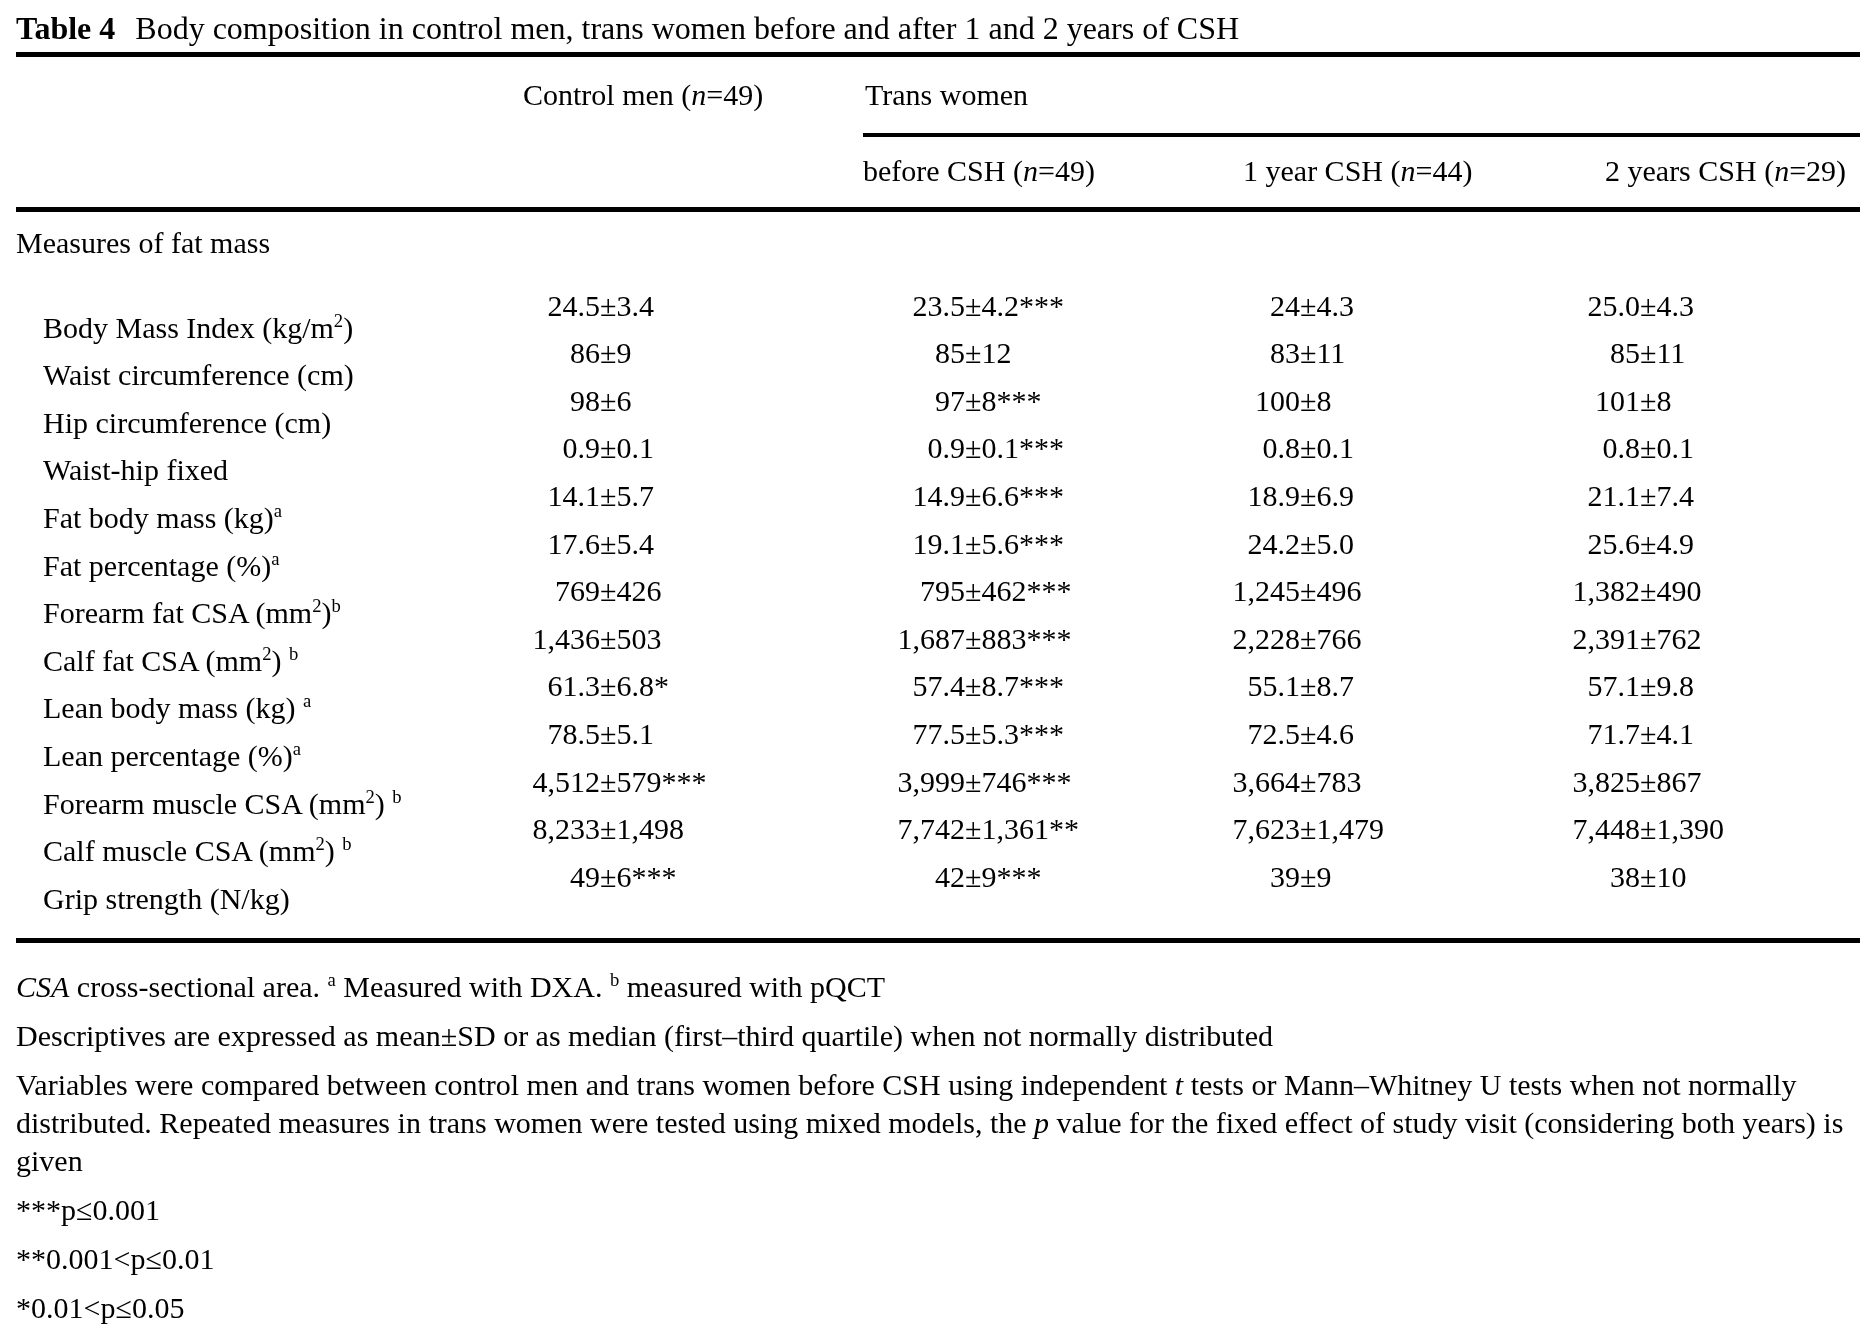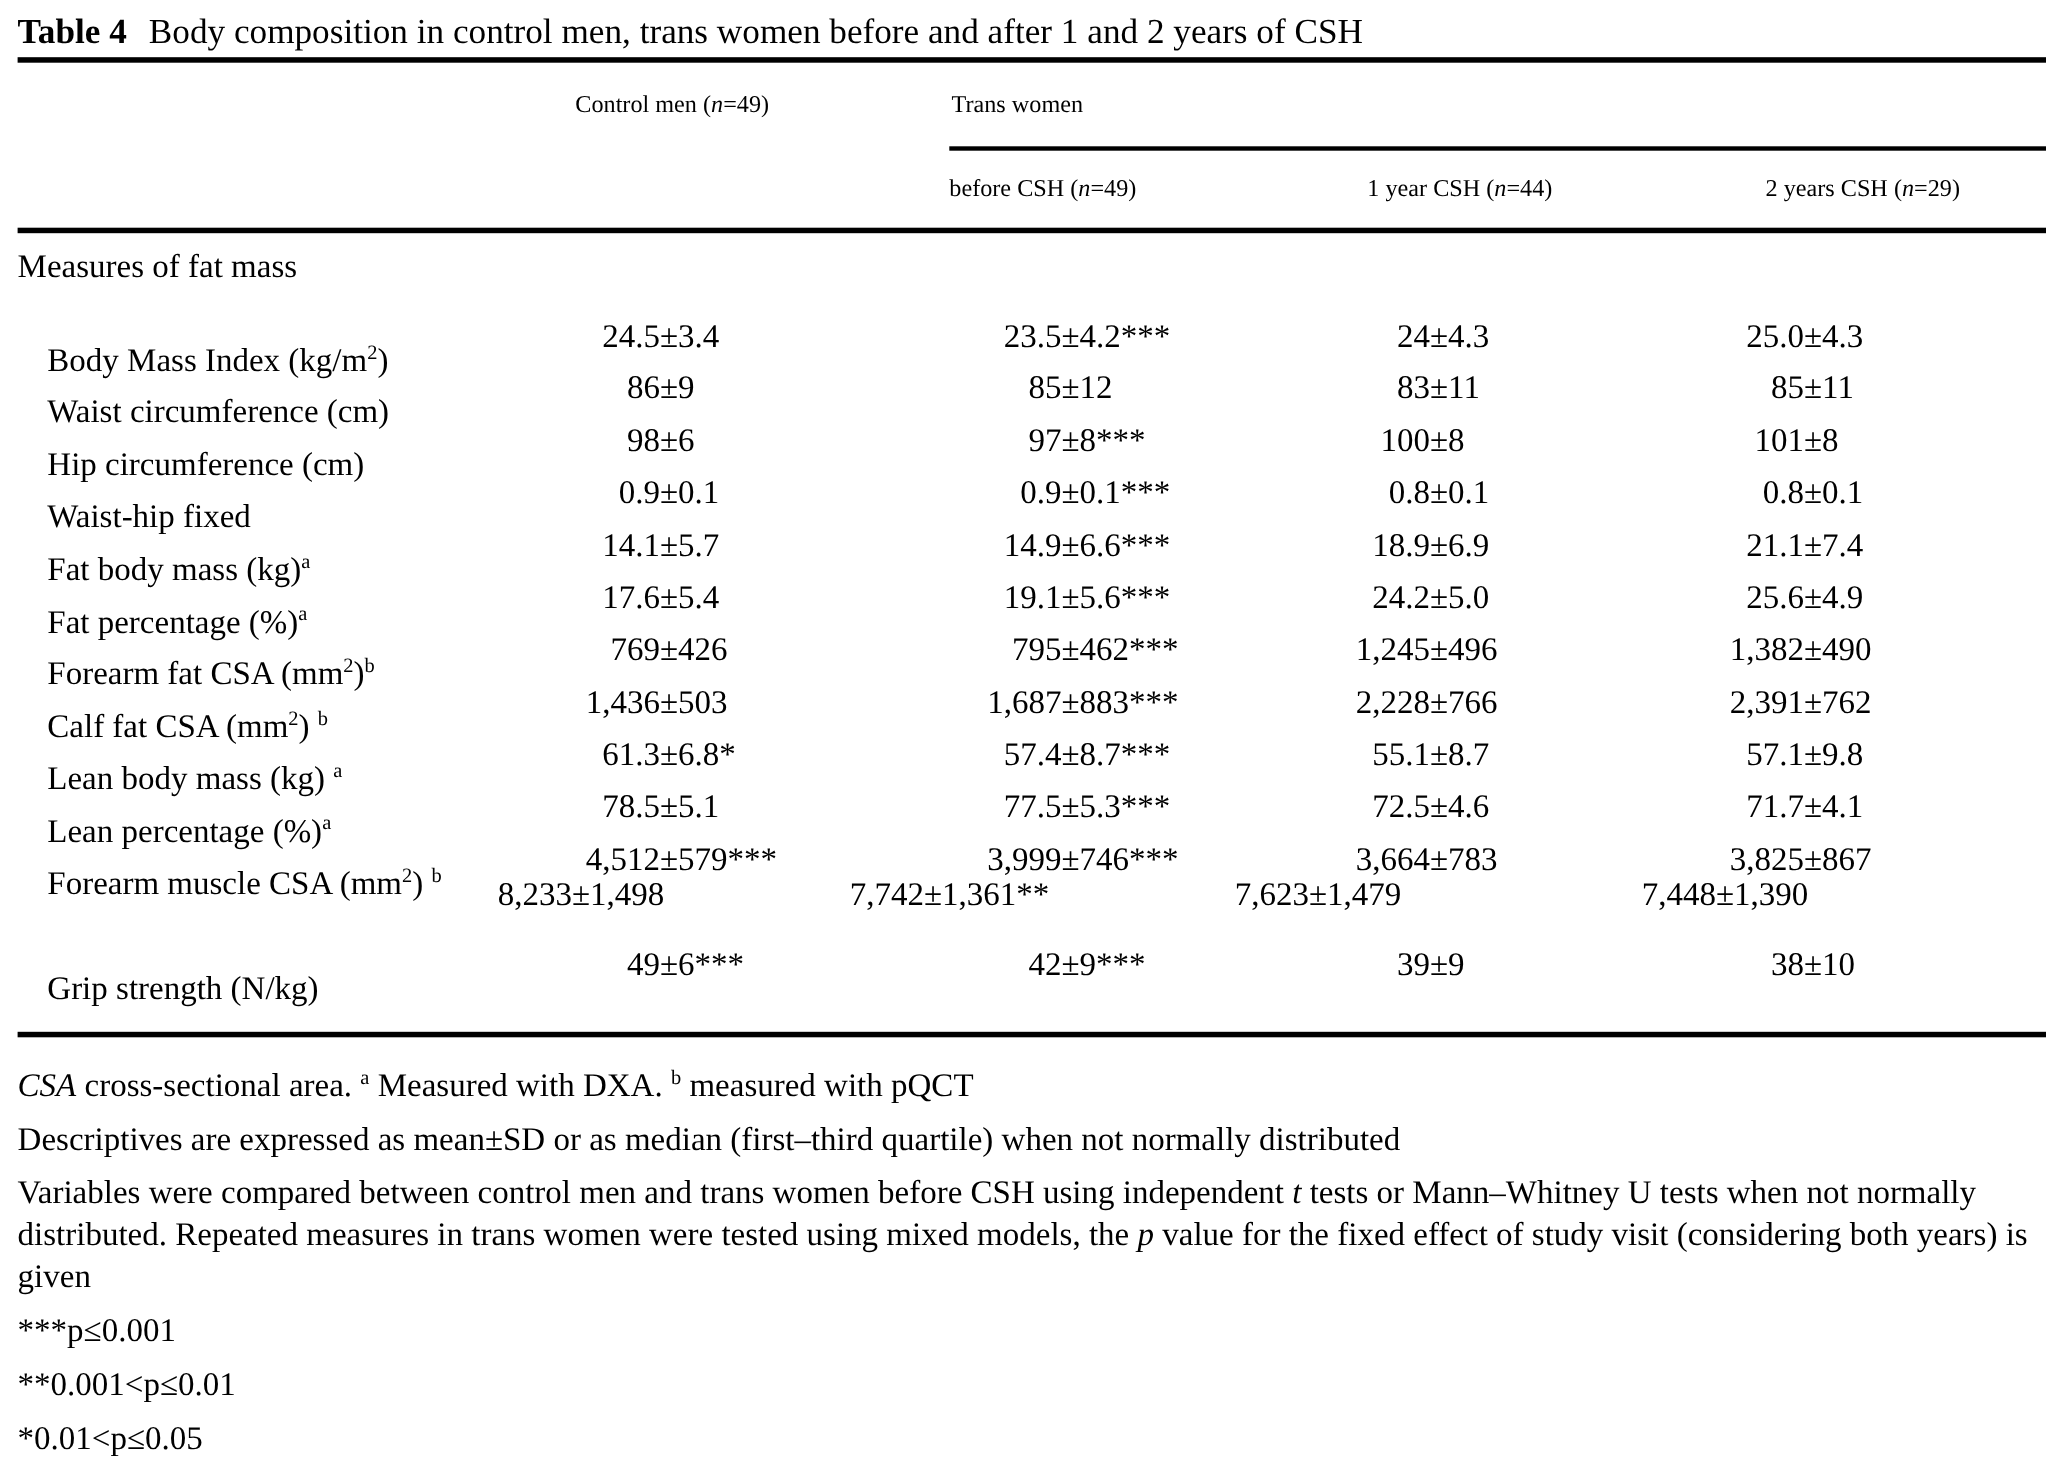--- a/index.html
+++ b/index.html
@@ -7,21 +7,21 @@
     position:relative; width:1865px; height:1333px; background:#ffffff;
     font-family:"Liberation Serif","DejaVu Serif",serif; color:#000; overflow:hidden;
   }
   .caption{position:absolute; left:16px; top:10px; font-size:32px; line-height:36px; white-space:nowrap;}
   .cap-label{font-weight:bold; padding-right:20px;}
   .rule{position:absolute; background:#000;}
   .rule-top{left:16px; top:52px; width:1844px; height:5px;}
   .group-rule{left:863px; top:133px; width:997px; height:4px;}
   .rule-mid{left:16px; top:207px; width:1844px; height:5px;}
   .rule-bottom{left:16px; top:938px; width:1844px; height:5px;}
-  .hcell{position:absolute; font-size:22px; line-height:38px; white-space:nowrap;}
+  .hcell{position:absolute; font-size:30px; line-height:38px; white-space:nowrap;}
   .h-control{left:523px; top:76px;}
   .h-group{left:865px; top:76px;}
   .h-sub1{left:863px; top:152px;}
   .h-sub2{left:1243px; top:152px;}
   .h-sub3{left:1605px; top:152px;}
   .tbody{position:absolute; left:16px; top:219px; width:1844px;}
   .row{
     display:grid;
     grid-template-columns:504px 80px 240px 125px 225px 110px 260px 80px 220px;
     height:47.6px; align-items:center; font-size:30px; white-space:nowrap;
@@ -177,20 +177,21 @@
         <div class="cell a">4,512</div>
         <div class="cell b">±579***</div>
         <div class="cell a">3,999</div>
         <div class="cell b">±746***</div>
         <div class="cell a">3,664</div>
         <div class="cell b">±783</div>
         <div class="cell a">3,825</div>
         <div class="cell b">±867</div>
       </div>
       <div class="row">
+        <div class="cell label">Calf muscle CSA (mm<sup>2</sup>) <sup>b</sup></div>
         <div class="cell a">8,233</div>
         <div class="cell b">±1,498</div>
         <div class="cell a">7,742</div>
         <div class="cell b">±1,361**</div>
         <div class="cell a">7,623</div>
         <div class="cell b">±1,479</div>
         <div class="cell a">7,448</div>
         <div class="cell b">±1,390</div>
       </div>
       <div class="row">

